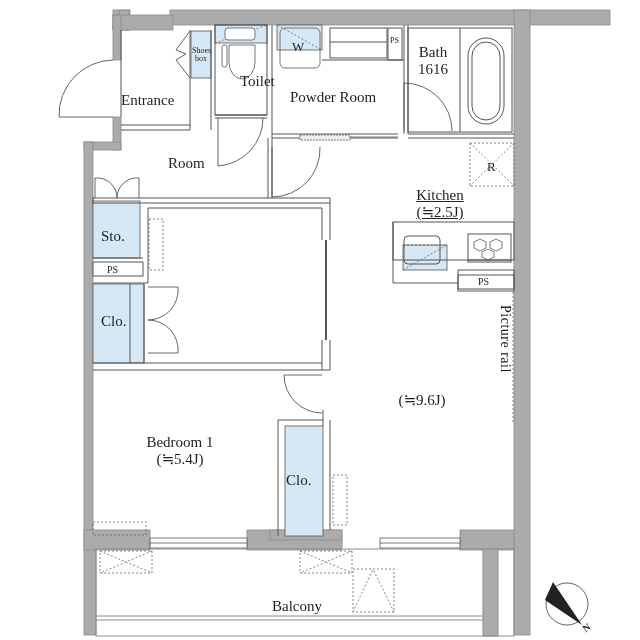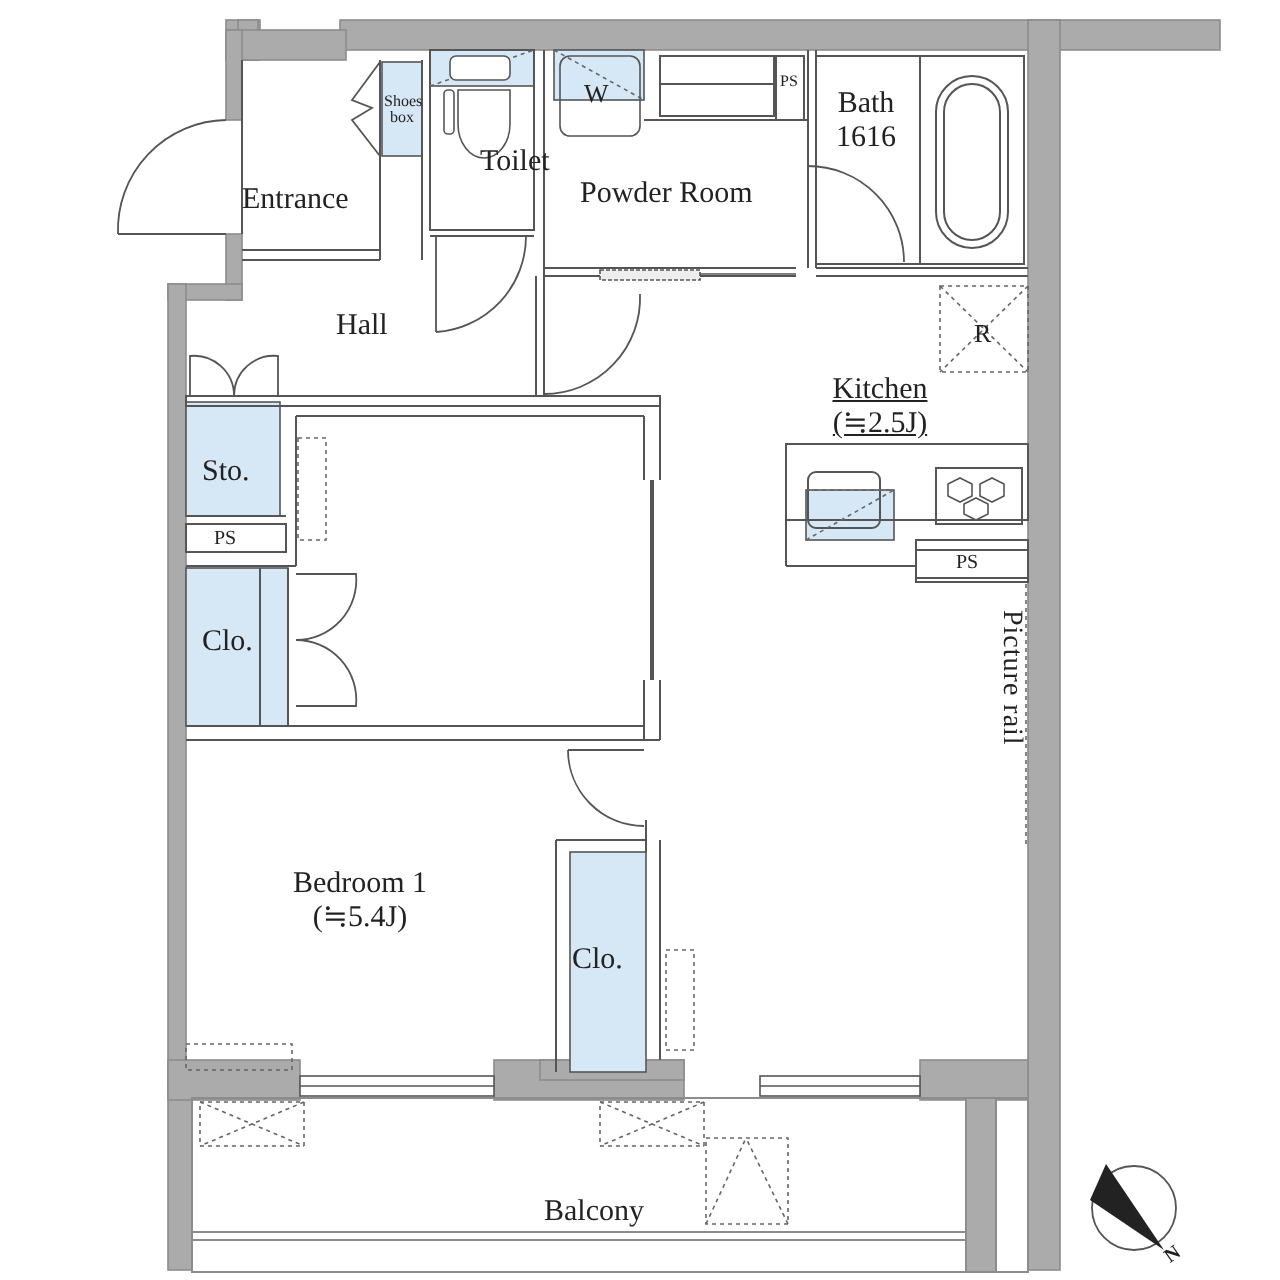--- a/index.html
+++ b/index.html
@@ -212,34 +212,35 @@
   <div>box</div>
 </div>
 <div class="label lbl-md" style="left:222px;top:73px;margin-left:18px;">Toilet</div>
 <div class="label lbl-sm" style="left:292px;top:40px;">W</div>
 <div class="label lbl-md" style="left:290px;top:89px;">Powder Room</div>
 <div class="label lbl-xxs" style="left:390px;top:37px;">PS</div>
 <div class="label lbl-md" style="left:418px;top:44px;">
   <div>Bath</div>
   <div>1616</div>
 </div>
-<div class="label lbl-md" style="left:168px;top:155px;">Hall</div>
+<div class="label lbl-md" style="left:168px;top:155px;">Room</div>
 <div class="label lbl-sm" style="left:487px;top:160px;">R</div>
 <div class="label lbl-md" style="left:410px;top:187px;width:60px;text-decoration:underline;">
   <div>Kitchen</div>
   <div>(≒2.5J)</div>
 </div>
 <div class="label lbl-xs" style="left:478px;top:276px;">PS</div>
 <div class="label lbl-md" style="left:101px;top:228px;">Sto.</div>
 <div class="label lbl-xs" style="left:107px;top:264px;">PS</div>
 <div class="label lbl-md" style="left:101px;top:313px;">Clo.</div>
 <div class="label lbl-md" style="left:185px;top:266px;width:100px;">
 </div>
 <div class="label vertical" style="left:497px;top:305px;">Picture rail</div>
 <div class="label lbl-md" style="left:367px;top:392px;width:110px;">
+  <div>(≒9.6J)</div>
 </div>
 <div class="label lbl-md" style="left:135px;top:434px;width:90px;">
   <div>Bedroom 1</div>
   <div>(≒5.4J)</div>
 </div>
 <div class="label lbl-md" style="left:286px;top:472px;">Clo.</div>
 <div class="label lbl-md" style="left:272px;top:578px;margin-top:20px;">Balcony</div>
 <div class="label lbl-xs" style="left:583px;top:622px;font-weight:bold;transform:rotate(-35deg);">N</div>
 
 </body></html>

